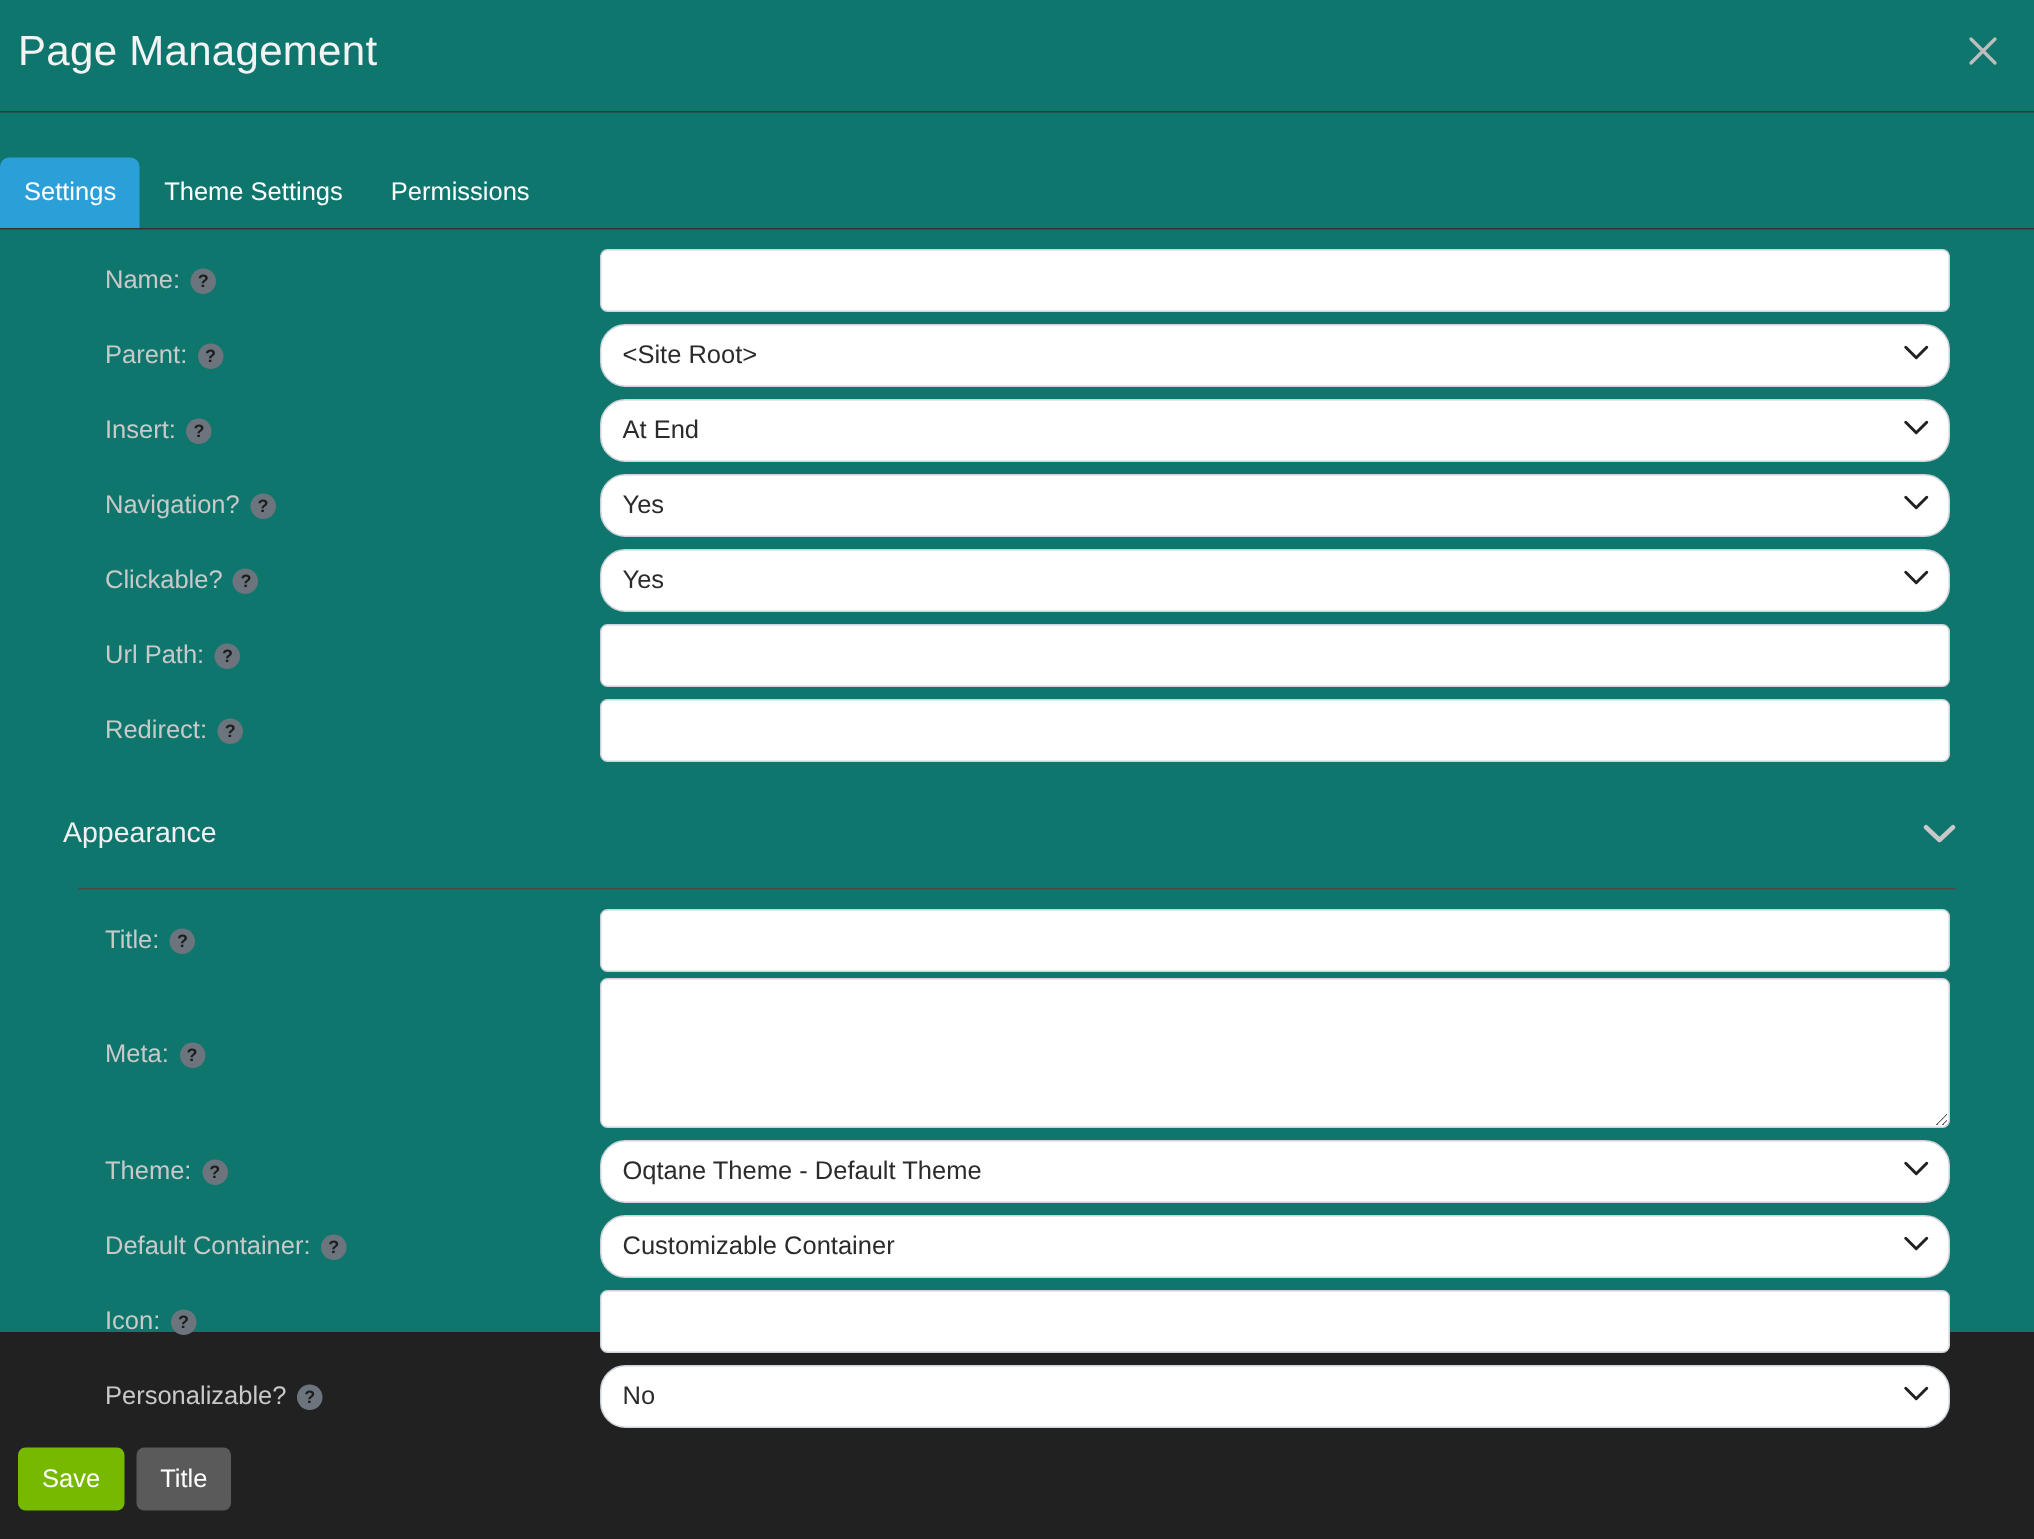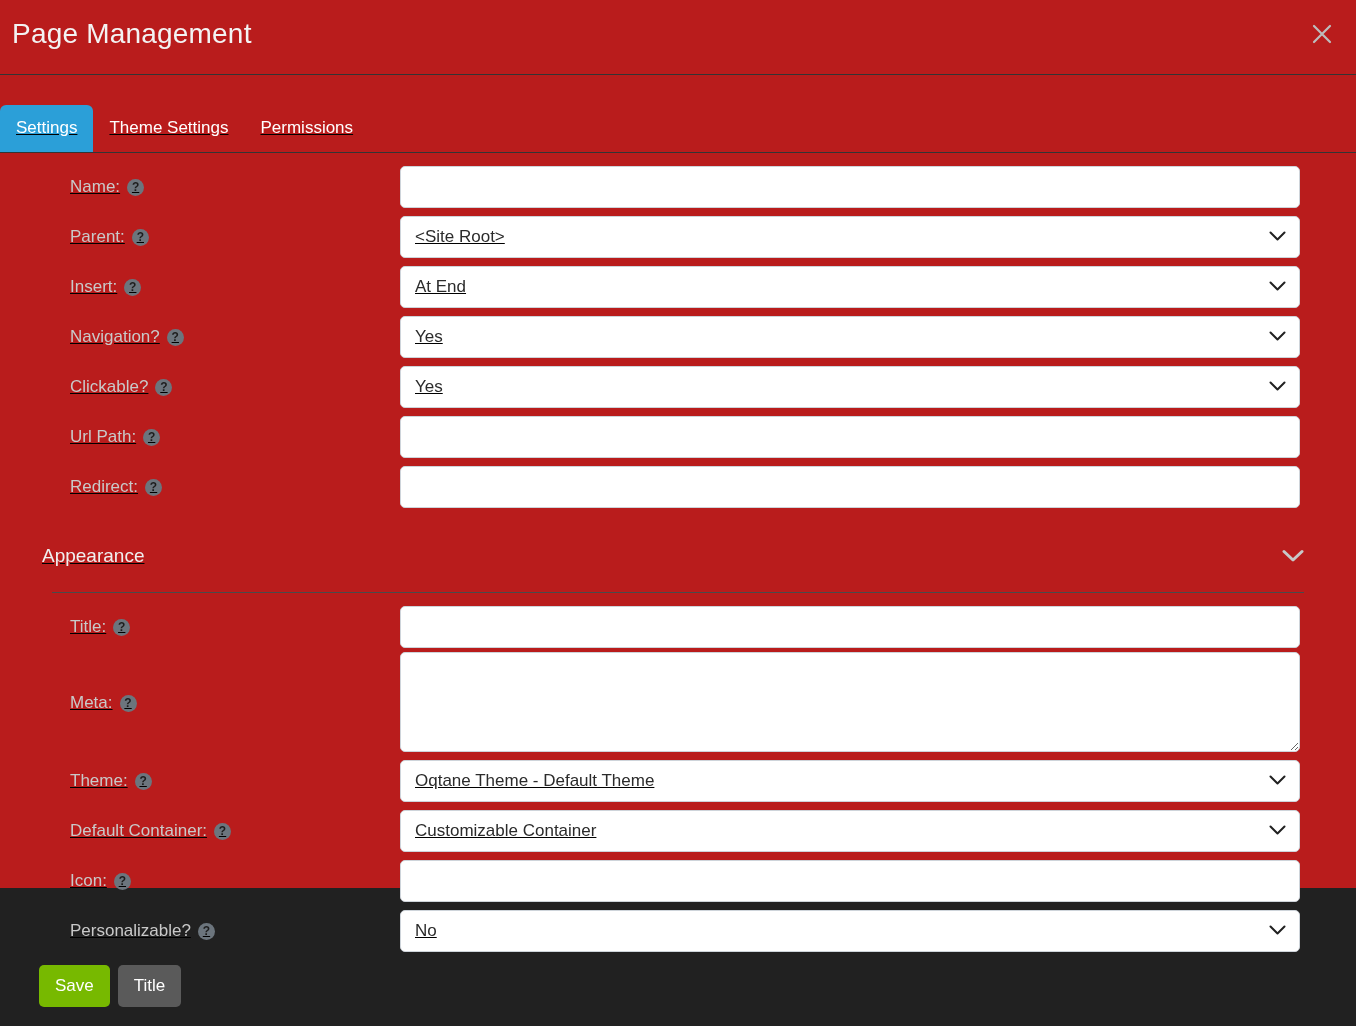--- a/index.html
+++ b/index.html
@@ -4,21 +4,21 @@
 <style>
   * { box-sizing: border-box; }
   html, body {
     margin: 0; padding: 0;
     width: 1356px; height: 1026px;
     background: #212121;
     font-family: "Liberation Sans", sans-serif;
     overflow: hidden;
   }
 
-  .modal { position: relative; width: 1356px; height: 888px; background: #b91c1c; text-decoration: underline; }
+  .modal { position: relative; width: 1356px; height: 888px; background: #0f766e; }
 
   
   .modal-header {
     position: relative;
     height: 75px;
     border-bottom: 1px solid #343434;
   }
   .modal-title {
     position: absolute;
     left: 12px; top: 18px;
@@ -109,21 +109,21 @@
     background: #ffffff;
     border: 1px solid #ced4da;
     border-radius: 5px;
     font-size: 17px;
     color: #2b2b2b;
     padding: 0 14px;
     font-family: "Liberation Sans", sans-serif;
     outline: none;
     display: block;
   }
-  .fld.sel { padding-right: 44px; cursor: pointer; }
+  .fld.sel { padding-right: 44px; cursor: pointer; border-radius: 17px; }
 
   textarea.fld {
     height: 100px;
     padding: 9px 14px;
     resize: vertical;
     line-height: 1.3;
   }
 
   .caret {
     position: absolute;
@@ -159,21 +159,20 @@
     background: #4a4a4a;
     margin: 0 52px 0 52px;
   }
 
   
   .footer {
     position: absolute;
     left: 12px; top: 965px;
     display: flex;
     gap: 8px;
-    margin-left: 27px;
   }
   .btn {
     font-size: 17px;
     color: #ffffff;
     border: 0;
     border-radius: 5px;
     padding: 0 16px;
     height: 42px;
     cursor: pointer;
     font-family: "Liberation Sans", sans-serif;

